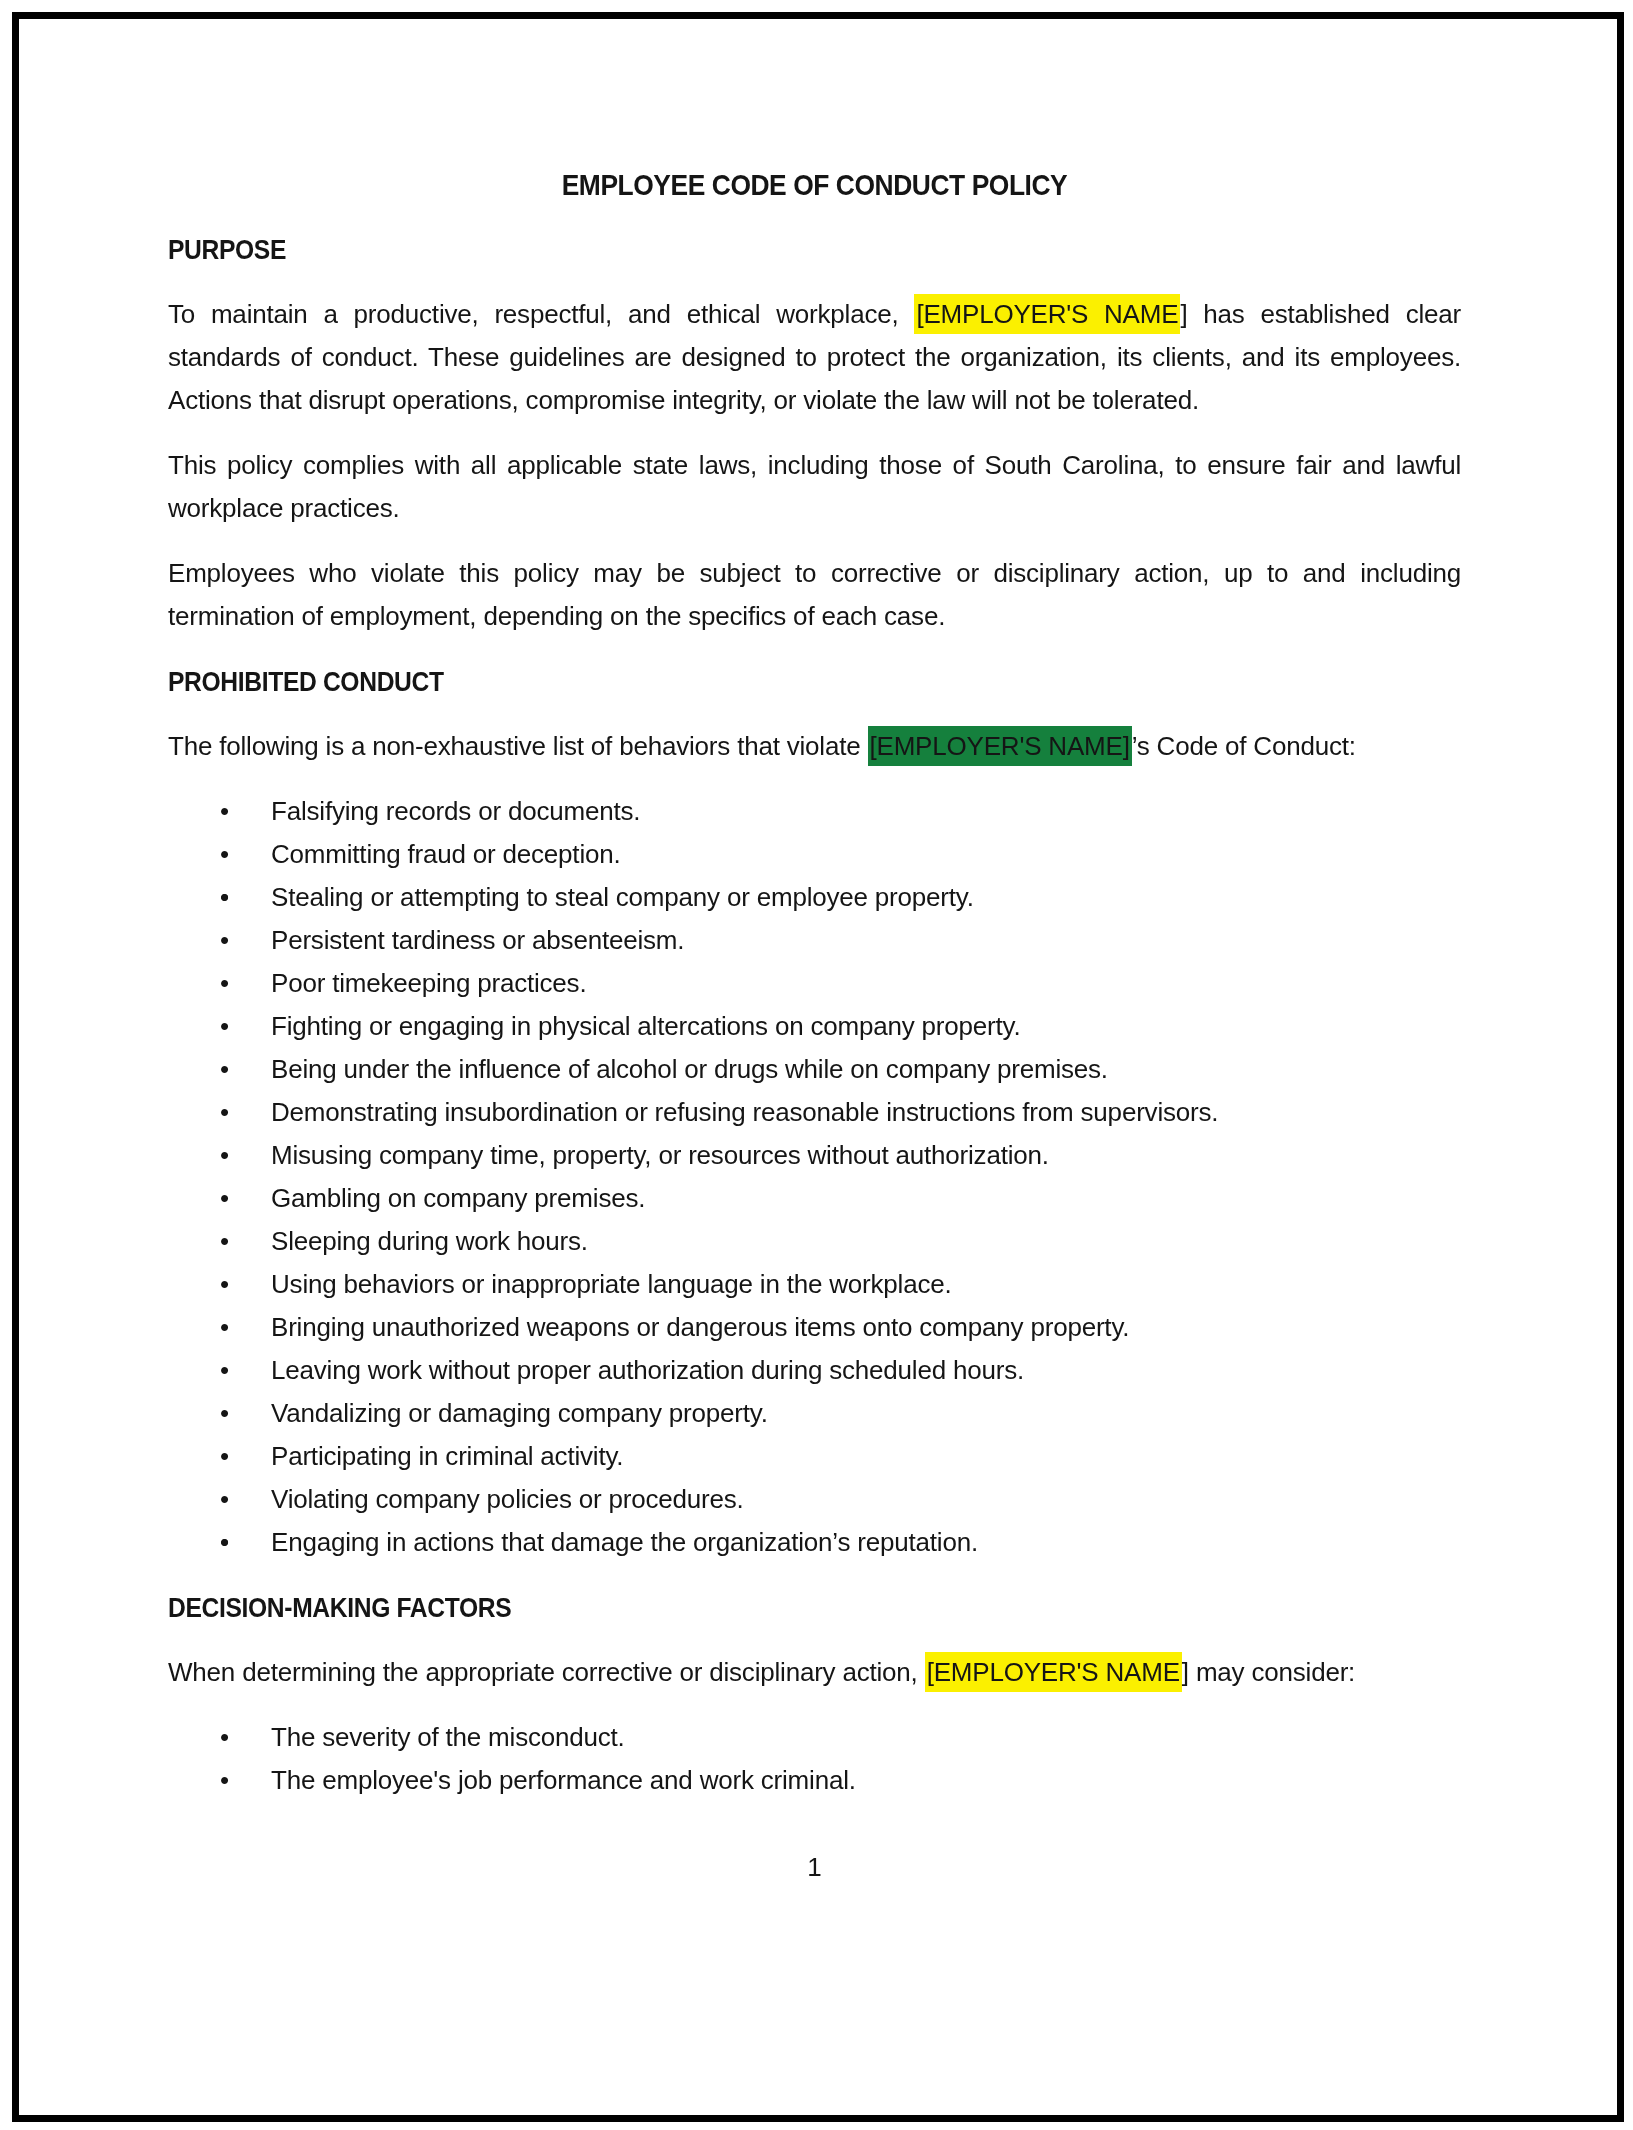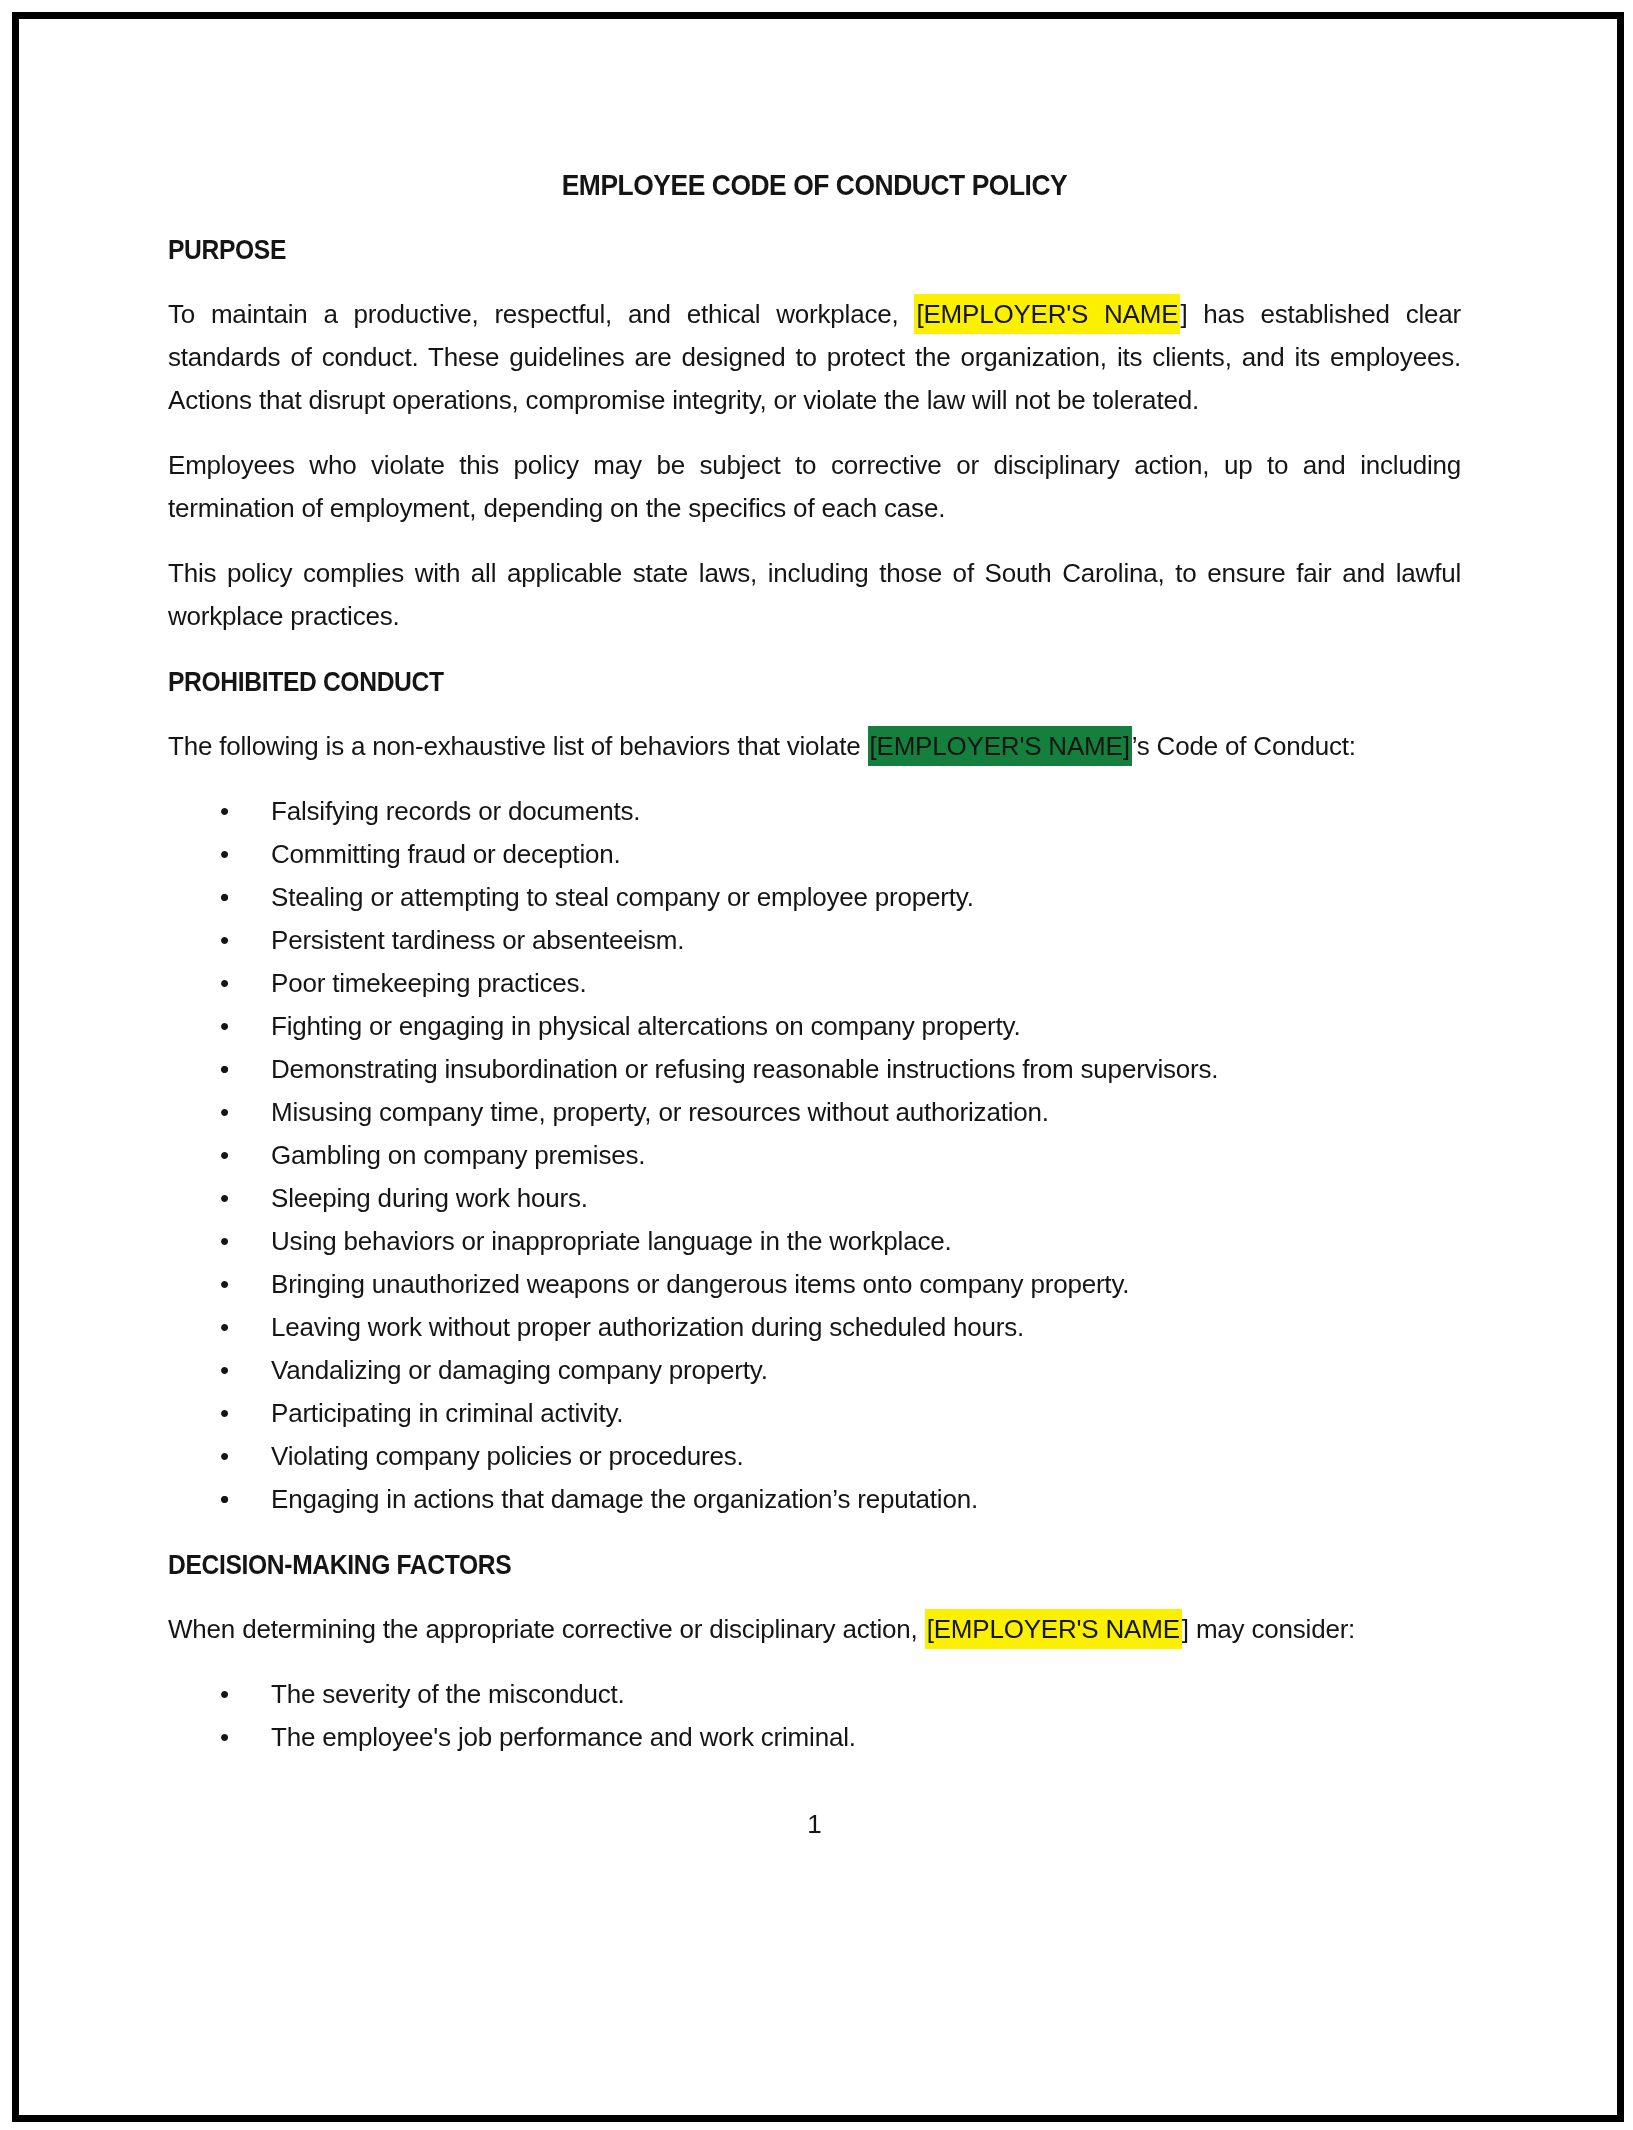--- a/index.html
+++ b/index.html
@@ -83,23 +83,23 @@
   <div class="frame"></div>
 
   <div class="content">
 
     <h1>EMPLOYEE CODE OF CONDUCT POLICY</h1>
 
     <h2>PURPOSE</h2>
 
     <p><span>To maintain a productive, respectful, and ethical workplace, </span><mark style="background: rgb(251, 240, 0);">[EMPLOYER'S NAME</mark><span>]</span><span> has established clear standards of conduct. These guidelines are designed to protect the organization, its clients, and its employees. Actions that disrupt operations, compromise integrity, or violate the law will not be tolerated.</span></p>
 
+    <p>This policy complies with all applicable state laws, including those of South Carolina, to ensure fair and lawful workplace practices.</p>
+
     <p>Employees who violate this policy may be subject to corrective or disciplinary action, up to and including termination of employment, depending on the specifics of each case.</p>
-
-    <p>This policy complies with all applicable state laws, including those of South Carolina, to ensure fair and lawful workplace practices.</p>
 
     <h2>PROHIBITED CONDUCT</h2>
 
     <p><span>The following is a non-exhaustive list of behaviors that violate </span><mark style="background: #15803d;">[EMPLOYER'S NAME]</mark><span>’s Code of Conduct:</span></p>
 
     <ul>
 
         <li><span class="blt">•</span><span>Falsifying records or documents.</span></li>
 
         <li><span class="blt">•</span><span>Committing fraud or deception.</span></li>
@@ -107,21 +107,21 @@
         <li><span class="blt">•</span></li>
 
         <li><span class="blt">•</span><span>Stealing or attempting to steal company or employee property.</span></li>
 
         <li><span class="blt">•</span><span>Persistent tardiness or absenteeism.</span></li>
 
         <li><span class="blt">•</span><span>Poor timekeeping practices.</span></li>
 
         <li><span class="blt">•</span><span>Fighting or engaging in physical altercations on company property.</span></li>
 
-        <li><span class="blt">•</span></li>
+        <li><span class="blt">•</span><span>Being under the influence of alcohol or drugs while on company premises.</span></li>
 
         <li><span class="blt">•</span><span>Demonstrating insubordination or refusing reasonable instructions from supervisors.</span></li>
 
         <li><span class="blt">•</span><span>Misusing company time, property, or resources without authorization.</span></li>
 
         <li><span class="blt">•</span><span>Gambling on company premises.</span></li>
 
         <li><span class="blt">•</span><span>Sleeping during work hours.</span></li>
 
         <li><span class="blt">•</span><span>Using behaviors or inappropriate language in the workplace.</span></li>

